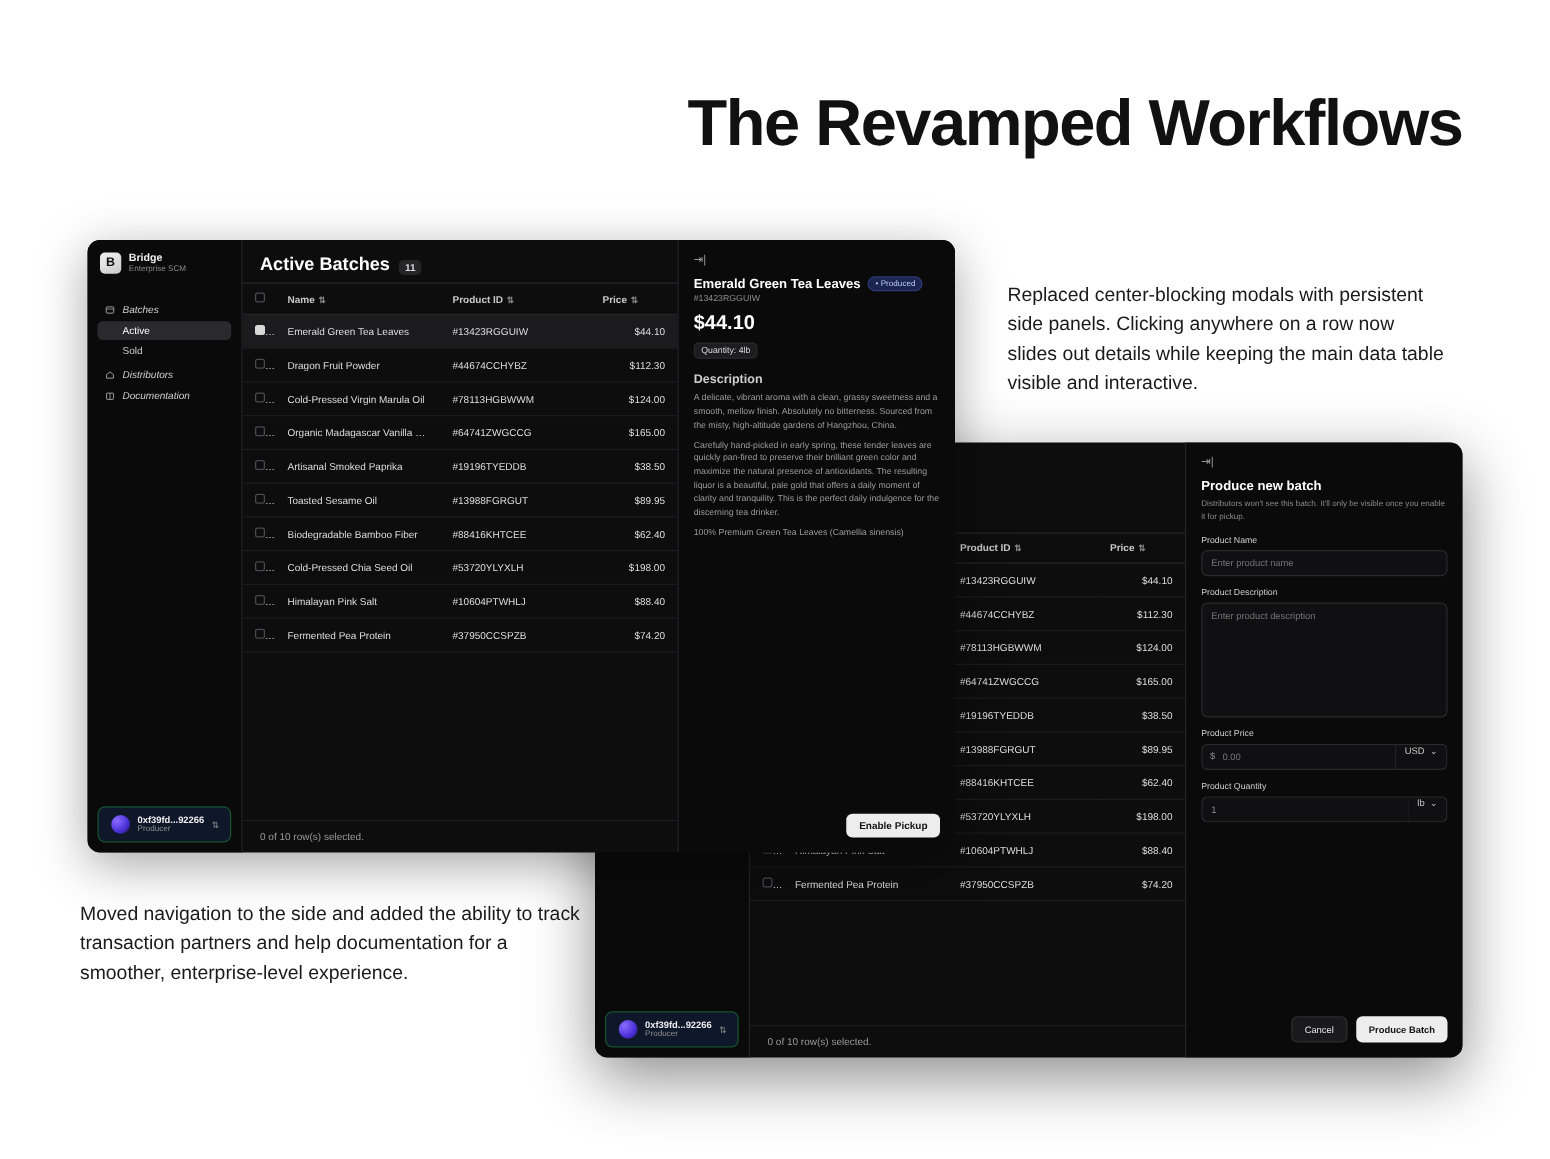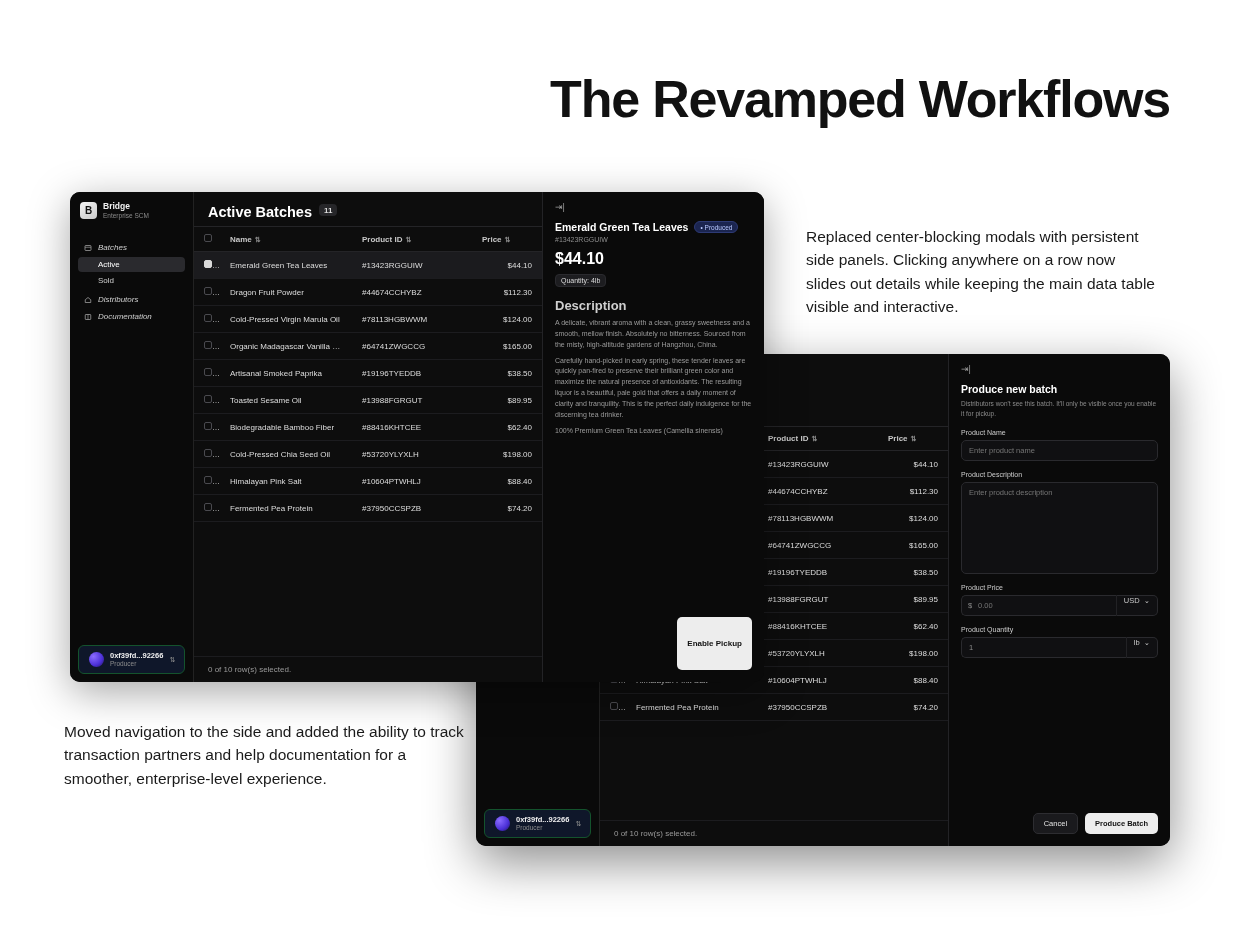--- a/index.html
+++ b/index.html
@@ -76,21 +76,21 @@
     background:radial-gradient(circle at 30% 30%,#8b6cff,#4a2fd6 60%,#20124f);
     flex:none;
   }
   .user-text { line-height:1.2; flex:1; }
   .user-addr { font-size:7.5px; font-weight:700; color:#efefef; }
   .user-role { font-size:6.5px; color:#8d8d8d; }
   .caret-updown { font-size:7px; color:#8d8d8d; }
 
   
   .table-area { flex:1; display:flex; flex-direction:column; min-width:0; }
-  .table-head { padding:12px 14px 6px 14px; display:flex; align-items:flex-start; gap:7px; }
+  .table-head { padding:12px 14px 6px 14px; display:flex; align-items:flex-end; gap:7px; }
   .table-title { font-size:14.5px; font-weight:700; color:#fff; }
   .count-badge {
     font-size:8px; background:#262629; color:#dcdcdc;
     border-radius:4px; padding:1.5px 5px; font-weight:600;
   }
   .search-row { padding:0 14px 8px 14px; }
   .search-input {
     width:100%; background:#101012; border:1px solid #262629; border-radius:5px;
     color:#8b8b8b; font-size:8px; padding:5px 7px; outline:none;
     font-family:"Liberation Sans", sans-serif;
@@ -134,26 +134,26 @@
   .pill {
     font-size:6.5px; color:#b9c9ff; background:#1b2550; border:1px solid #2d3a75;
     border-radius:9px; padding:1.5px 5px;
   }
   .panel-sub { font-size:7px; color:#8d8d8d; margin-top:3px; }
   .panel-price { font-size:16px; font-weight:700; color:#fff; margin-top:7px; }
   .qty-chip {
     display:inline-block; margin-top:6px; font-size:7px; color:#dcdcdc;
     background:#1d1d20; border:1px solid #2a2a2e; border-radius:4px; padding:2px 5px;
   }
-  .panel-sec-title { font-size:13px; font-weight:700; color:#cfcfcf; margin-top:11px; }
+  .panel-sec-title { font-size:10px; font-weight:700; color:#cfcfcf; margin-top:11px; }
   .panel-p { font-size:7px; line-height:1.55; color:#9b9b9b; margin-top:5px; }
   .panel-btn {
     position:absolute; right:12px; bottom:12px;
     background:#ededed; color:#111; font-size:8px; font-weight:600;
-    padding:22px 10px; border-radius:5px; border:none;
+    padding:5px 10px; border-radius:5px; border:none;
     font-family:"Liberation Sans", sans-serif;
   }
 
   
   .form-panel {
     width:222px; flex:none; background:#0a0a0a; border-left:1px solid #232326;
     padding:10px 12px 12px 12px; position:relative;
   }
   .form-title { font-size:10.5px; font-weight:700; color:#fff; }
   .form-note { font-size:6.5px; color:#8b8b8b; line-height:1.5; margin-top:4px; }

